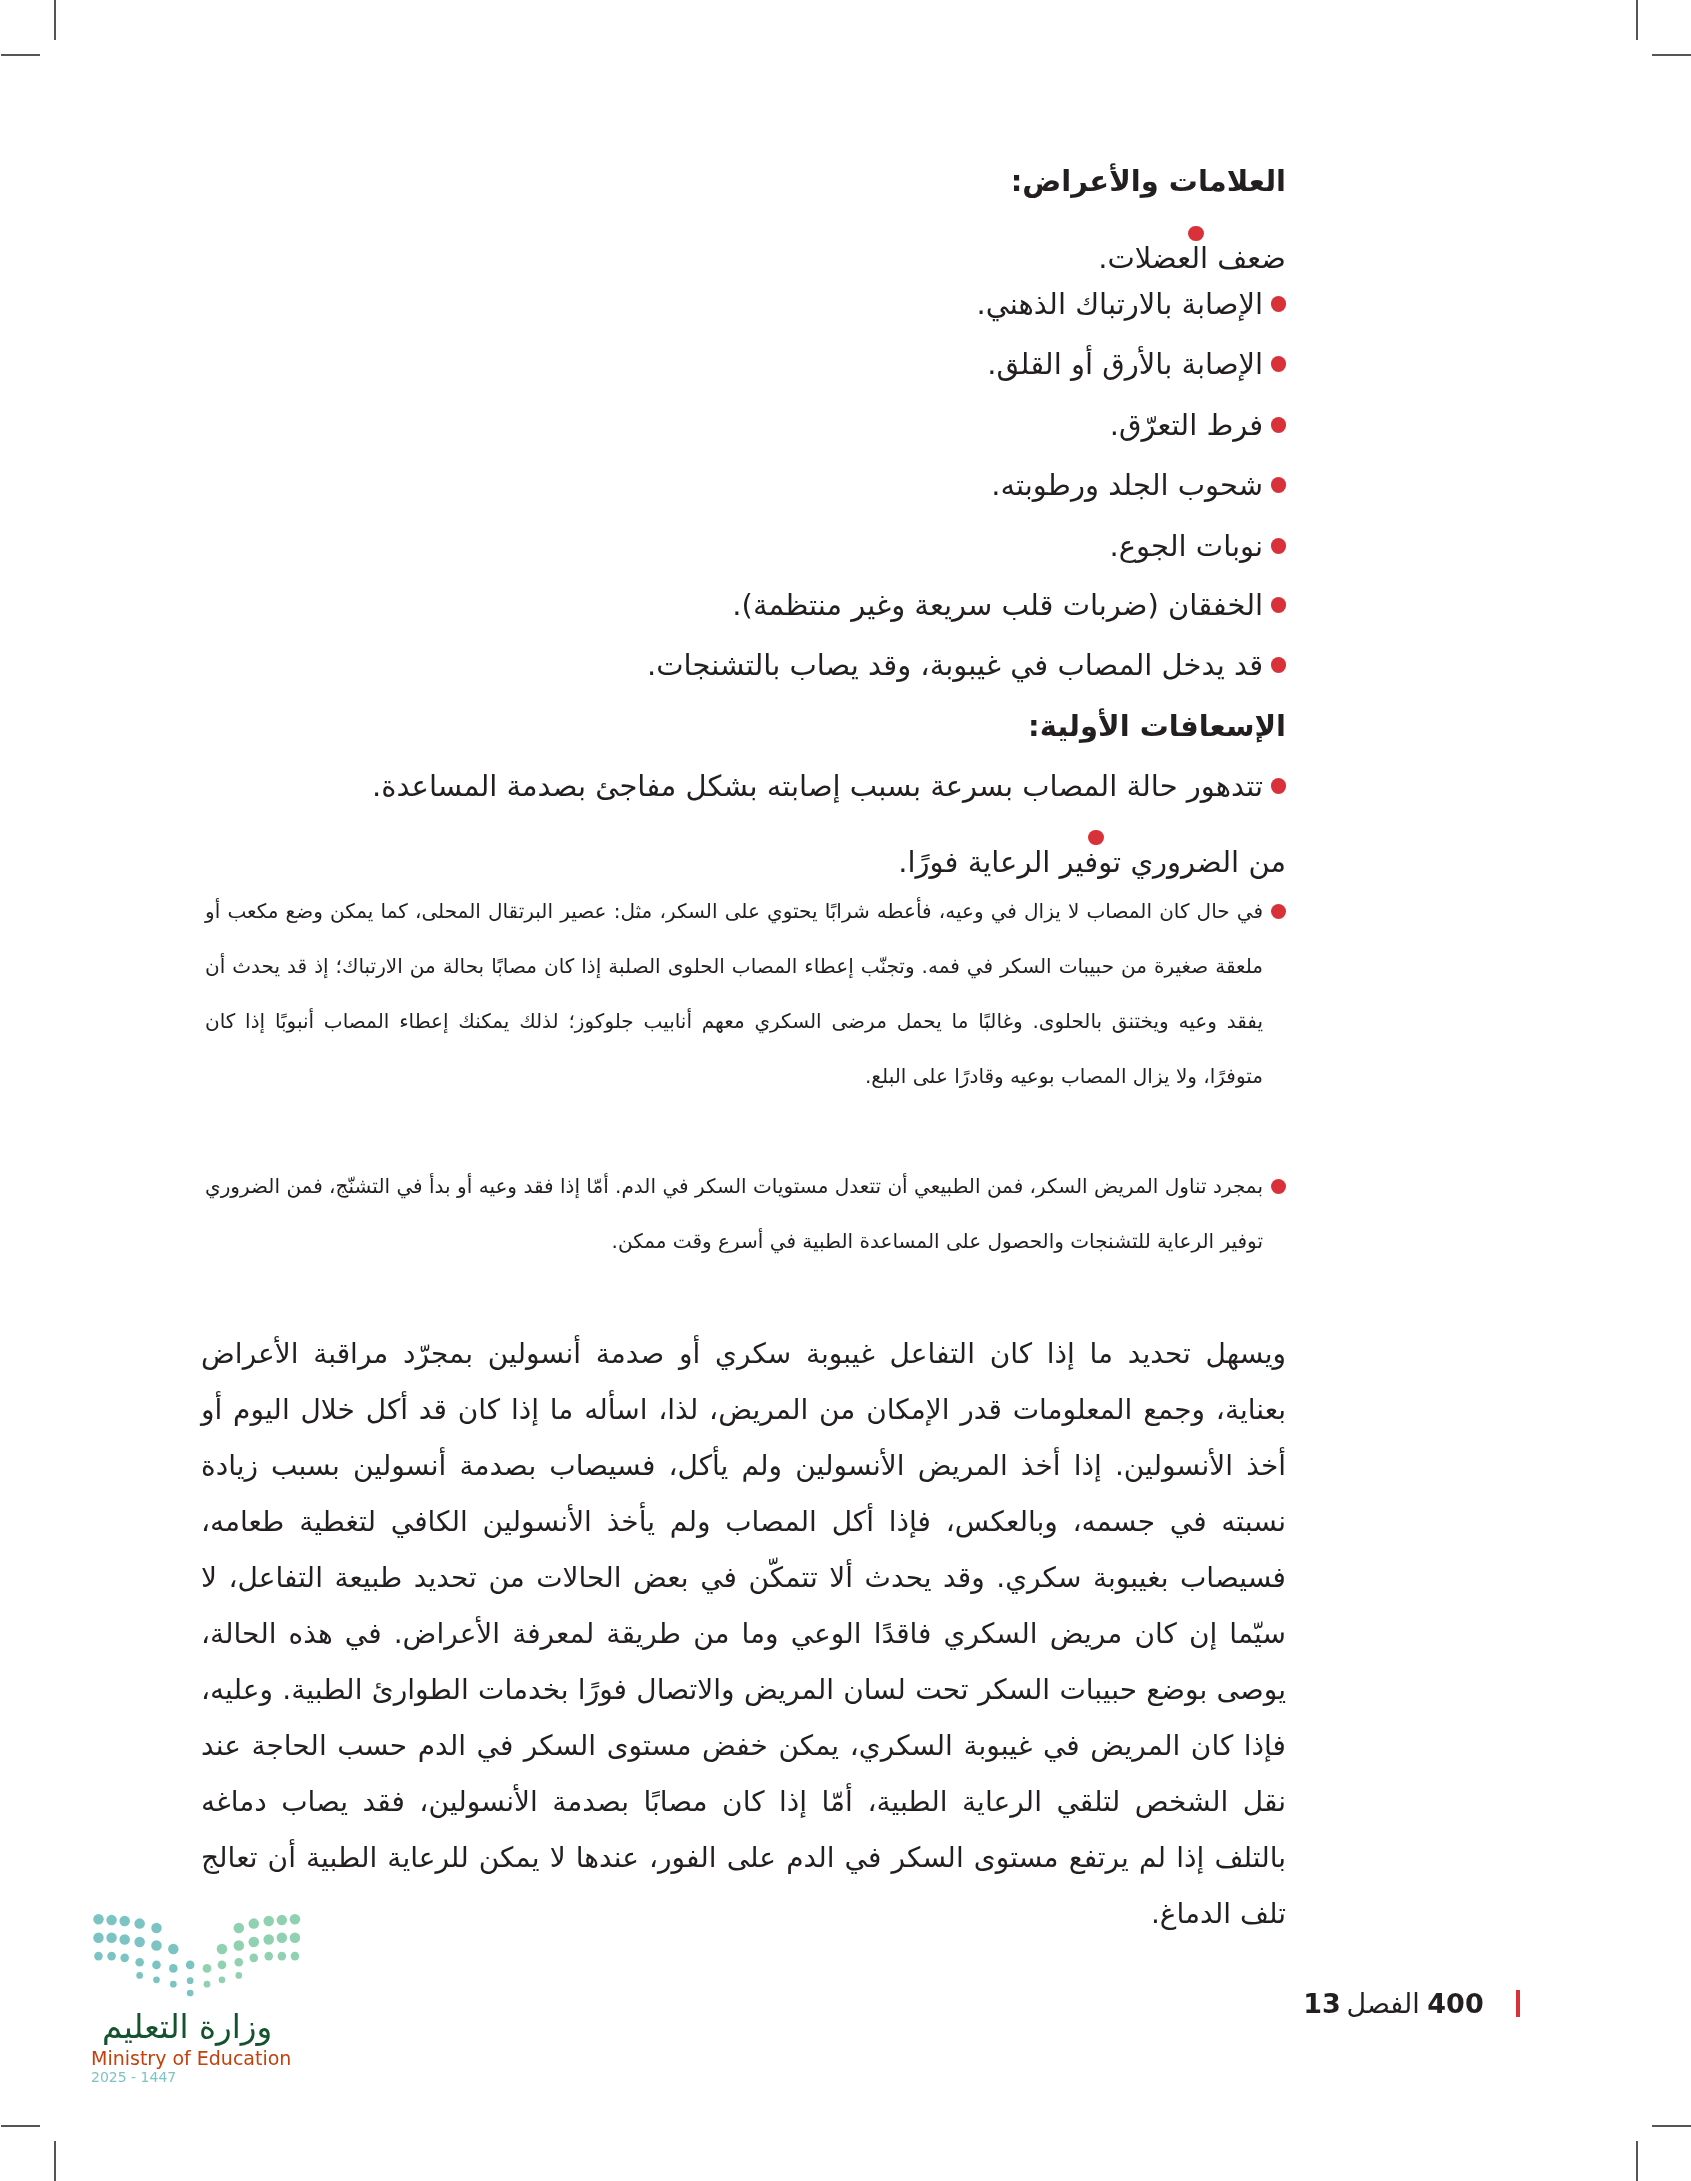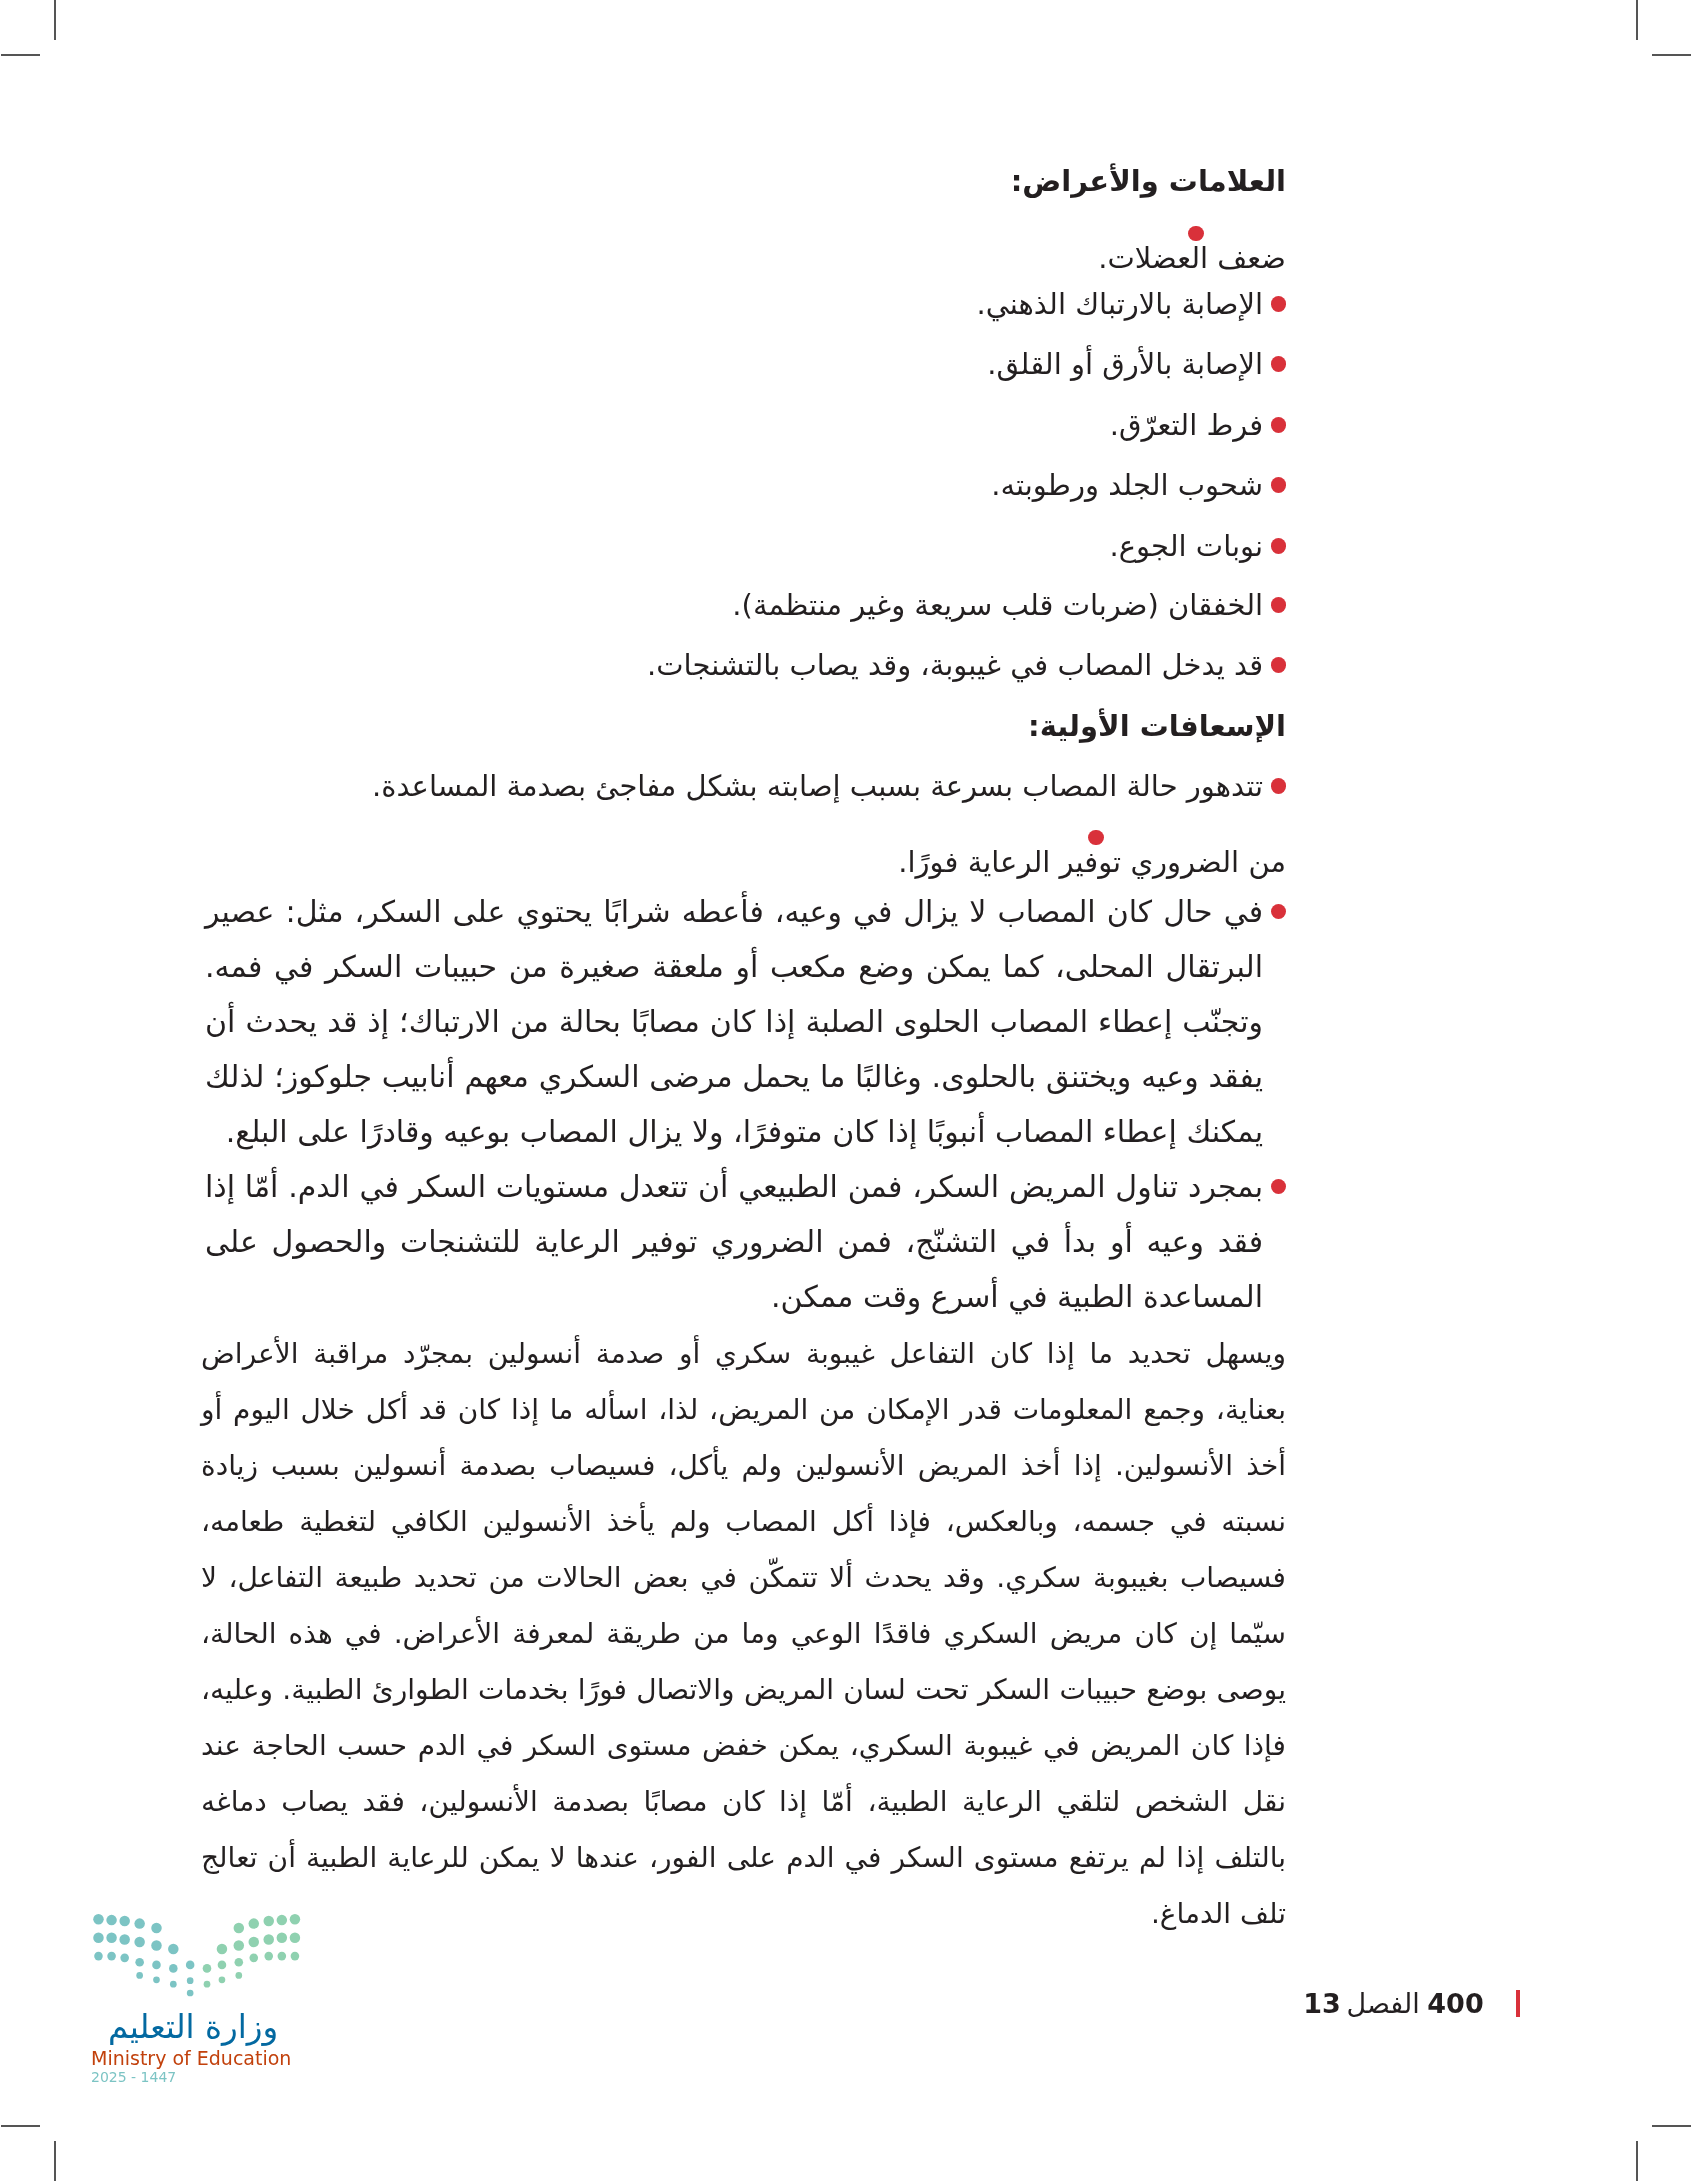--- a/index.html
+++ b/index.html
@@ -48,21 +48,21 @@
       height: 15.3px;
       border-radius: 50%;
       background: #d9313a;
       margin-left: 7.6px;
       flex: none;
     }
     .para-bullet {
       position: absolute;
       right: 0;
       left: 4px;
-      font-size: 30px;
+      font-size: 20px;
       line-height: 55px;
       text-align: justify;
       text-align-last: right;
     }
     .para-bullet .dot {
       position: absolute;
       right: 0;
       top: 20px;
       margin: 0;
     }
@@ -84,23 +84,23 @@
     .logo {
       position: absolute;
       left: 91px;
       top: 1912px;
       width: 220px;
       direction: ltr;
     }
     .logo-dots { width: 210px; height: 86px; display: block; }
     .logo-ar {
       font-size: 32.5px;
-      color: #0369a1;
+      color: #14532d;
       margin-top: 9.6px;
-      margin-left: 17px;
+      margin-left: 11px;
       letter-spacing: 1px;
       font-family: "DejaVu Sans", sans-serif;
     }
     .logo-en {
       font-size: 19px;
       color: #c2410c;
       font-family: "DejaVu Sans", sans-serif;
       margin-top: 1.9px;
     }
     .logo-year {

